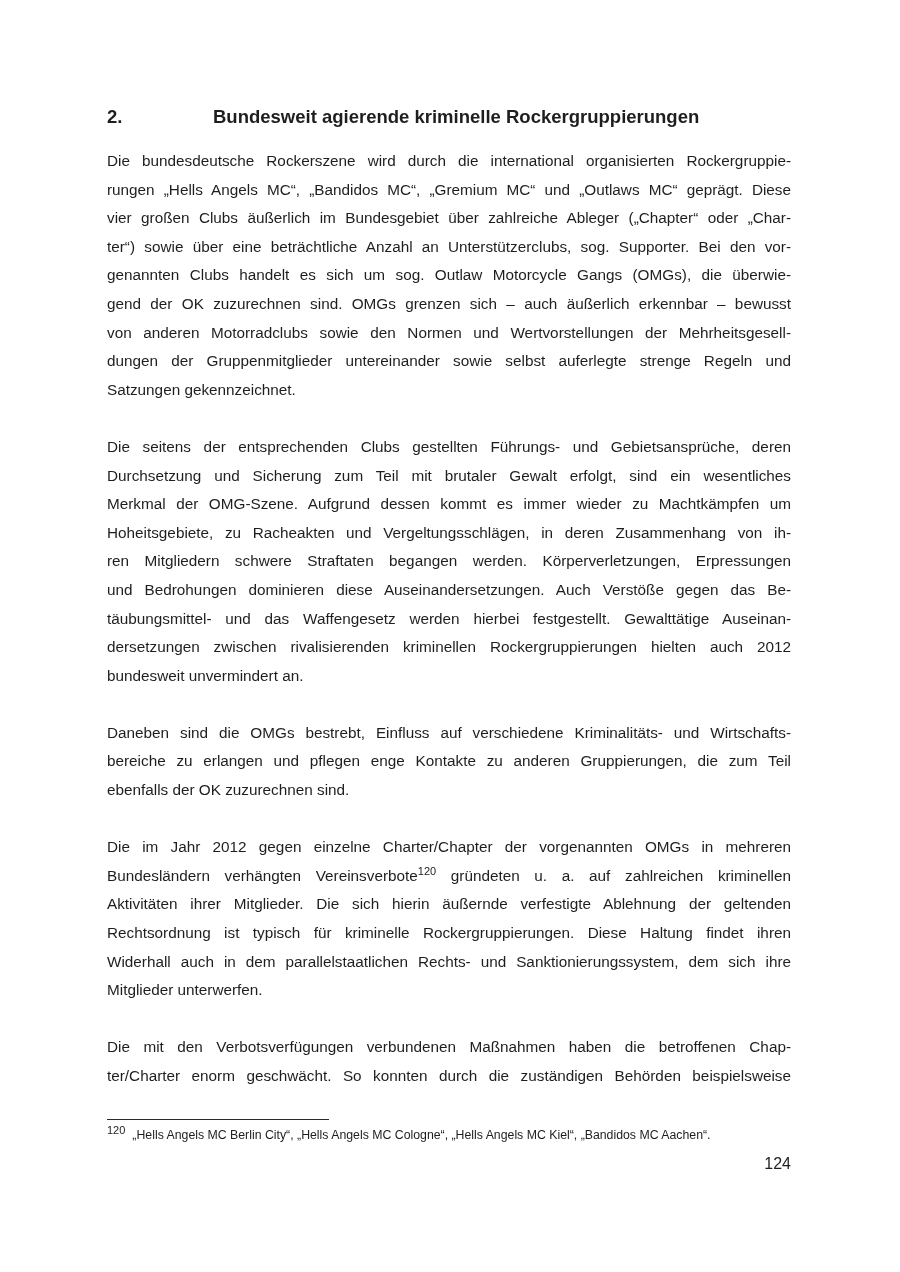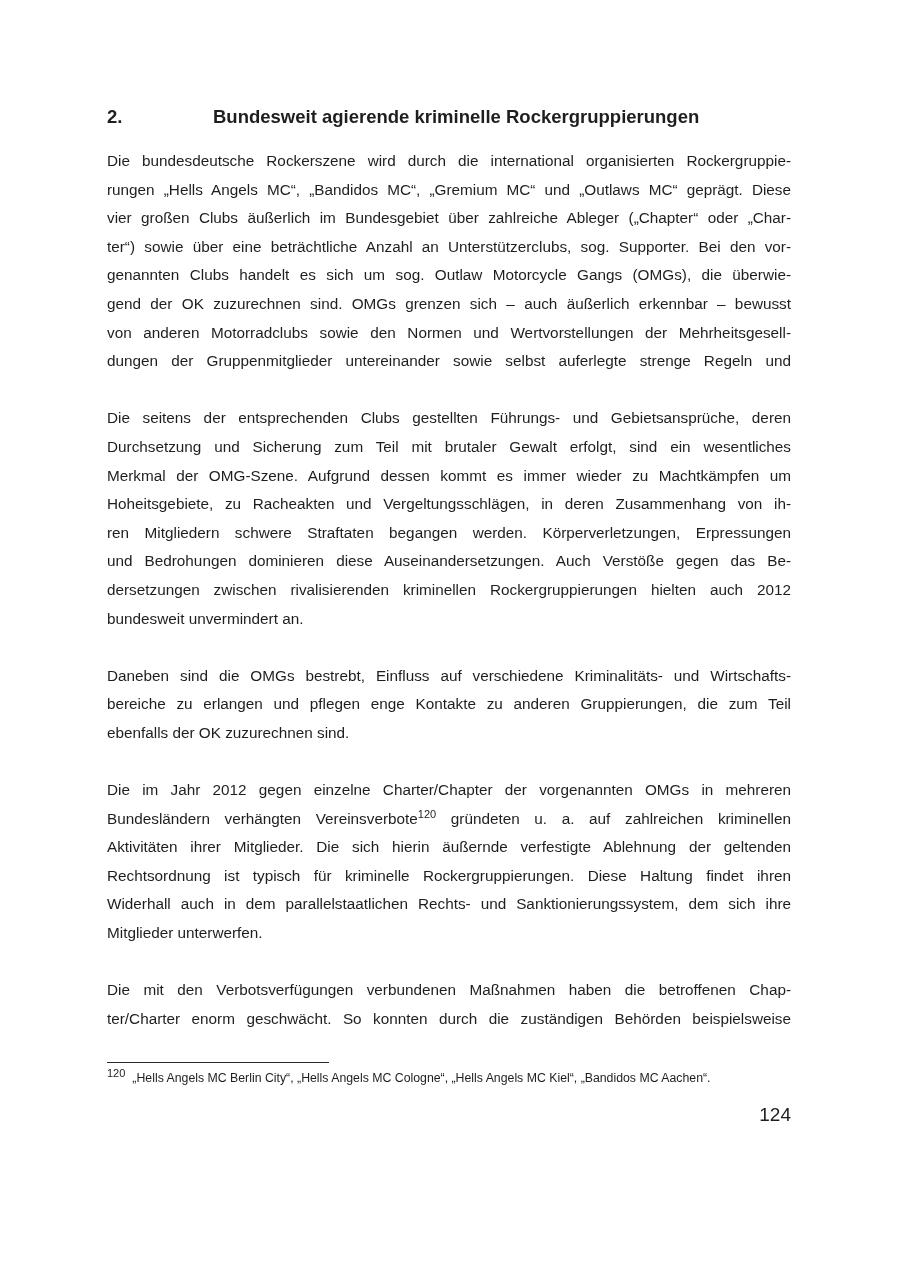--- a/index.html
+++ b/index.html
@@ -64,23 +64,23 @@
   .fn-text {
     margin-top: 7px;
     font-size: 12.3px;
     line-height: 17px;
   }
   .fn-text sup.ref {
     margin-right: 7px;
     top: -0.45em;
   }
   .page-number {
-    margin-top: 18px;
+    margin-top: 10px;
     text-align: right;
-    font-size: 19px;
+    font-size: 16px;
     line-height: 20px;
   }
 </style>
 </head>
 <body>
 
 <div class="page">
 
   <div class="heading">
     <span class="hnum">2.</span>
@@ -90,28 +90,30 @@
   <div class="bodytext" id="paragraphs">
       <div class="para">
         <div class="line">Die bundesdeutsche Rockerszene wird durch die international organisierten Rockergruppie-</div>
         <div class="line">rungen „Hells Angels MC“, „Bandidos MC“, „Gremium MC“ und „Outlaws MC“ geprägt. Diese</div>
         <div class="line">vier großen Clubs äußerlich im Bundesgebiet über zahlreiche Ableger („Chapter“ oder „Char-</div>
         <div class="line">ter“) sowie über eine beträchtliche Anzahl an Unterstützerclubs, sog. Supporter. Bei den vor-</div>
         <div class="line">genannten Clubs handelt es sich um sog. Outlaw Motorcycle Gangs (OMGs), die überwie-</div>
         <div class="line">gend der OK zuzurechnen sind. OMGs grenzen sich – auch äußerlich erkennbar – bewusst</div>
         <div class="line">von anderen Motorradclubs sowie den Normen und Wertvorstellungen der Mehrheitsgesell-</div>
         <div class="line">dungen der Gruppenmitglieder untereinander sowie selbst auferlegte strenge Regeln und</div>
+        <div class="line left">Satzungen gekennzeichnet.</div>
       </div>
       <div class="para">
         <div class="line">Die seitens der entsprechenden Clubs gestellten Führungs- und Gebietsansprüche, deren</div>
         <div class="line">Durchsetzung und Sicherung zum Teil mit brutaler Gewalt erfolgt, sind ein wesentliches</div>
         <div class="line">Merkmal der OMG-Szene. Aufgrund dessen kommt es immer wieder zu Machtkämpfen um</div>
         <div class="line">Hoheitsgebiete, zu Racheakten und Vergeltungsschlägen, in deren Zusammenhang von ih-</div>
         <div class="line">ren Mitgliedern schwere Straftaten begangen werden. Körperverletzungen, Erpressungen</div>
         <div class="line">und Bedrohungen dominieren diese Auseinandersetzungen. Auch Verstöße gegen das Be-</div>
+        <div class="line">täubungsmittel- und das Waffengesetz werden hierbei festgestellt. Gewalttätige Auseinan-</div>
         <div class="line">dersetzungen zwischen rivalisierenden kriminellen Rockergruppierungen hielten auch 2012</div>
         <div class="line left">bundesweit unvermindert an.</div>
       </div>
       <div class="para">
         <div class="line">Daneben sind die OMGs bestrebt, Einfluss auf verschiedene Kriminalitäts- und Wirtschafts-</div>
         <div class="line">bereiche zu erlangen und pflegen enge Kontakte zu anderen Gruppierungen, die zum Teil</div>
         <div class="line left">ebenfalls der OK zuzurechnen sind.</div>
       </div>
       <div class="para">
         <div class="line">Die im Jahr 2012 gegen einzelne Charter/Chapter der vorgenannten OMGs in mehreren</div>

